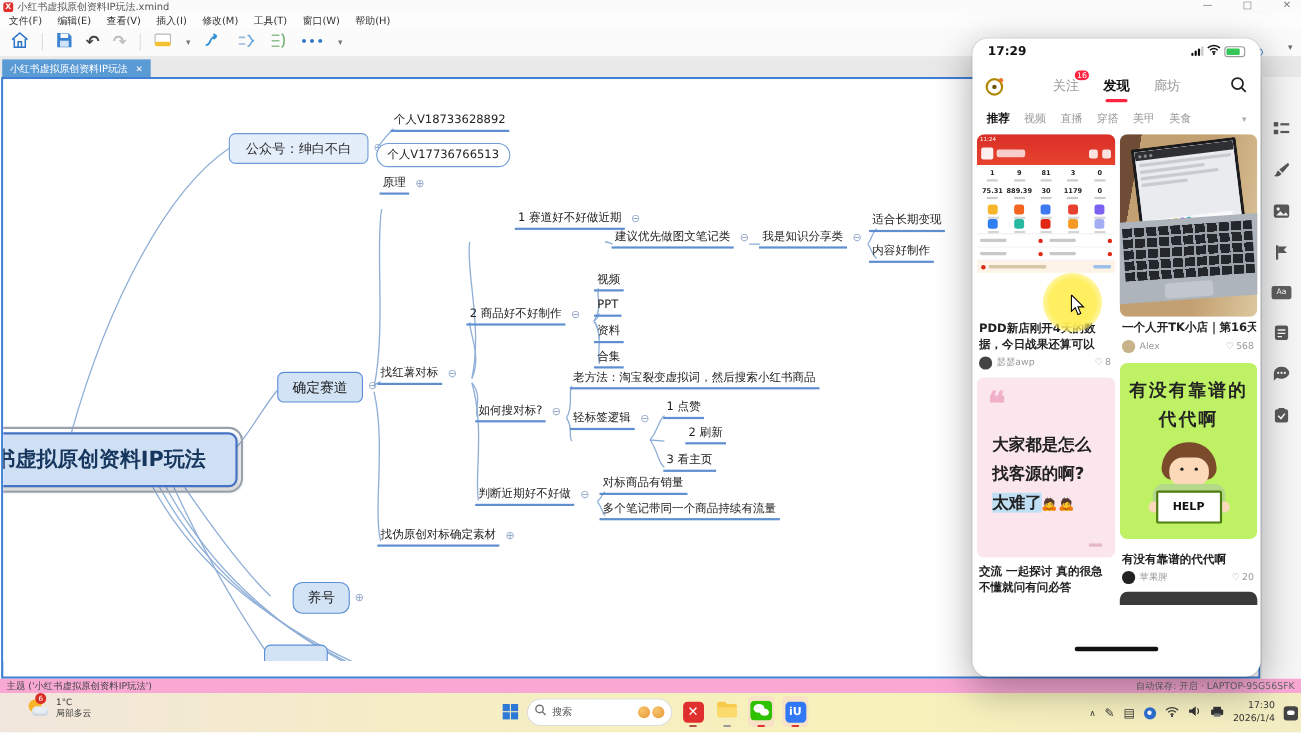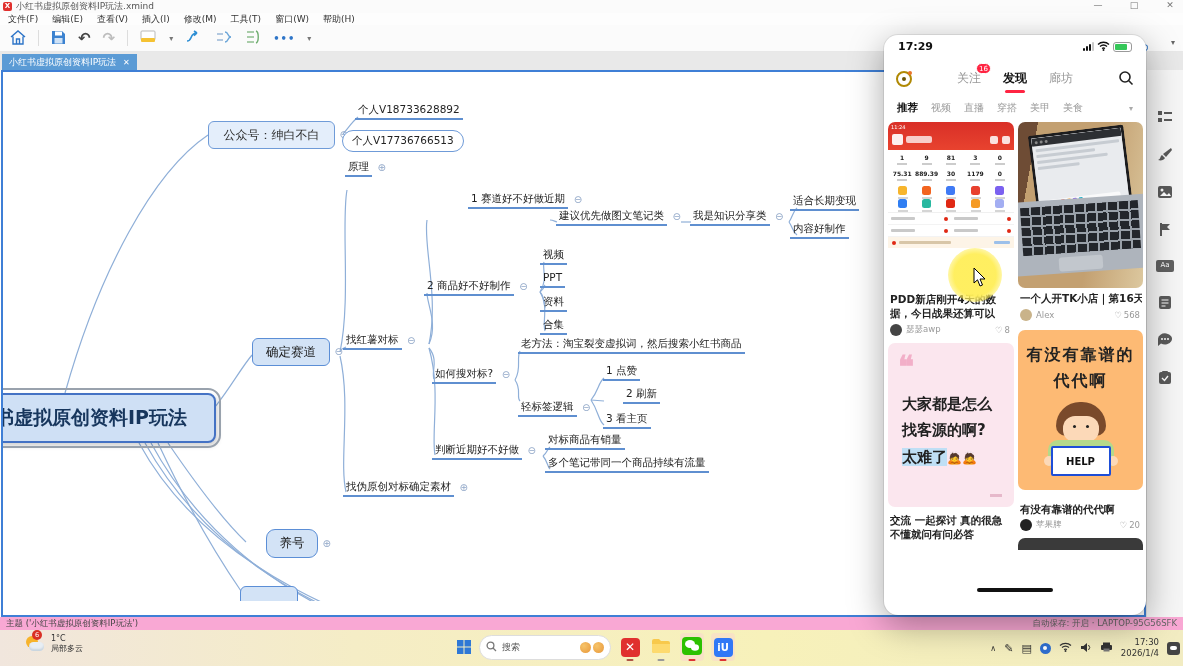--- a/index.html
+++ b/index.html
@@ -147,29 +147,29 @@
   .lp-keys { position:absolute; left:10px; top:6px; width:118px; height:48px; background:repeating-linear-gradient(0deg,#23262b 0 8px,#99a0a8 8px 10px); }
   .lp-keys::after { content:""; position:absolute; inset:0; background:repeating-linear-gradient(90deg,transparent 0 9px,#99a0a8 9px 11px); }
   .lp-track { position:absolute; left:45px; top:58px; width:44px; height:14px; background:#c2c7cd; border-radius:3px; }
   
   .pinkcard { width:100%; height:100%; background:#fbe6ee; position:relative; }
   .pk-quote { position:absolute; left:10px; top:6px; font-size:30px; color:#f2afc8; font-weight:bold; font-family:"DejaVu Serif","Liberation Serif",serif; }
   .pk-text { position:absolute; left:14px; top:48px; font-size:15px; font-weight:bold; color:#222; line-height:1.75; }
   .pk-hl { background:#bfdff5; }
   .pk-dash { position:absolute; right:12px; bottom:10px; width:12px; height:3px; background:#e6b8ca; }
   
-  .helpcard { width:100%; height:100%; background:#fdba74; position:relative; }
+  .helpcard { width:100%; height:100%; background:#bef264; position:relative; }
   .hc-text { position:absolute; left:0; top:12px; width:100%; text-align:center; font-size:16px; font-weight:600; color:#222; line-height:1.65; letter-spacing:2px; }
   .hc-boy { position:absolute; left:50%; top:72px; transform:translateX(-50%); width:86px; height:78px; }
   .hc-hair { position:absolute; left:18px; top:0; width:50px; height:34px; background:#7a4a2b; border-radius:24px 24px 10px 10px; }
   .hc-face { position:absolute; left:25px; top:14px; width:36px; height:26px; background:#fcd9b8; border-radius:12px; }
   .hc-face i { position:absolute; top:9px; width:3px; height:3px; background:#222; border-radius:50%; }
   .hc-face i:first-child { left:10px; } .hc-face i:last-child { right:10px; }
   .hc-shirt { position:absolute; left:10px; top:38px; width:66px; height:26px; background:#b5d98a; border-radius:10px 10px 0 0; }
-  .hc-sign { position:absolute; left:13px; top:44px; width:60px; height:30px; background:#fff; border:2px solid #1d4ed8; border-radius:2px; display:flex; align-items:center; justify-content:center; font-size:10px; font-weight:bold; color:#111; }
+  .hc-sign { position:absolute; left:13px; top:44px; width:60px; height:30px; background:#fff; border:2px solid #4d7c0f; border-radius:2px; display:flex; align-items:center; justify-content:center; font-size:10px; font-weight:bold; color:#111; }
   .hc-hand { position:absolute; width:10px; height:10px; background:#fcd9b8; border-radius:50%; top:54px; }
   .darkstrip { position:absolute; background:#3a3a3a; border-radius:7px 7px 0 0; }
   
   .p-nav { position:absolute; left:0; top:513px; width:100%; height:33px; background:#fff; display:flex; align-items:center; justify-content:space-around; font-size:11.5px; color:#555; }
   .nav-active { color:#111; font-weight:bold; font-size:12px; }
   .nav-plus { width:36px; height:25px; background:#ff2442; border-radius:8px; color:#fff; font-size:15px; font-weight:bold; display:flex; align-items:center; justify-content:center; }
   .msg-wrap { position:relative; }
   .msg-badge { position:absolute; right:-14px; top:-7px; background:#ff2442; color:#fff; font-size:6.5px; height:10px; min-width:16px; border-radius:5px; text-align:center; line-height:10px; border:1px solid #fff; }
   .p-home { position:absolute; left:50%; transform:translateX(-50%); top:553px; width:76px; height:4px; background:#111; border-radius:2px; }
 
@@ -325,21 +325,21 @@
     <div class="n u" style="left:537px; top:176px;">视频</div>
     <div class="n u" style="left:537px; top:199px;">PPT</div>
     <div class="n u" style="left:537px; top:223px;">资料</div>
     <div class="n u" style="left:537px; top:246px;">合集</div>
 
     <div class="n u" style="left:429px; top:295px;">
       <span>如何搜对标?</span>
       <span class="bdg">⊖</span>
     </div>
     <div class="n u" style="left:515px; top:265px;">老方法：淘宝裂变虚拟词，然后搜索小红书商品</div>
-    <div class="n u" style="left:515px; top:328px;">
+    <div class="n u" style="left:515px; top:302px;">
       <span>轻标签逻辑</span>
       <span class="bdg">⊖</span>
     </div>
     <div class="n u" style="left:600px; top:292px;">1 点赞</div>
     <div class="n u" style="left:620px; top:315px;">2 刷新</div>
     <div class="n u" style="left:600px; top:340px;">3 看主页</div>
 
     <div class="n u" style="left:429px; top:371px;">
       <span>判断近期好不好做</span>
       <span class="bdg">⊖</span>

